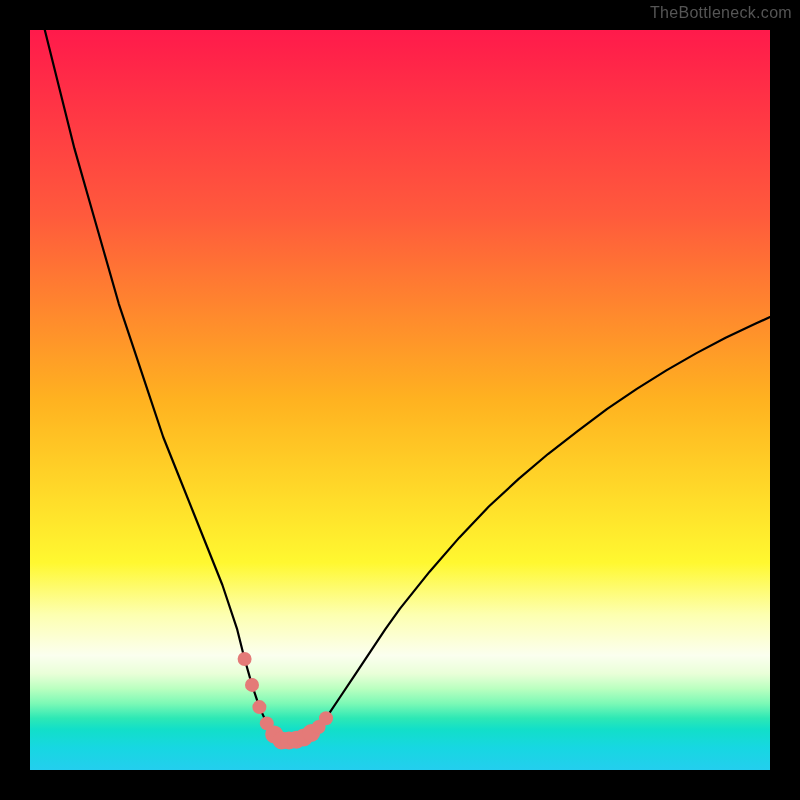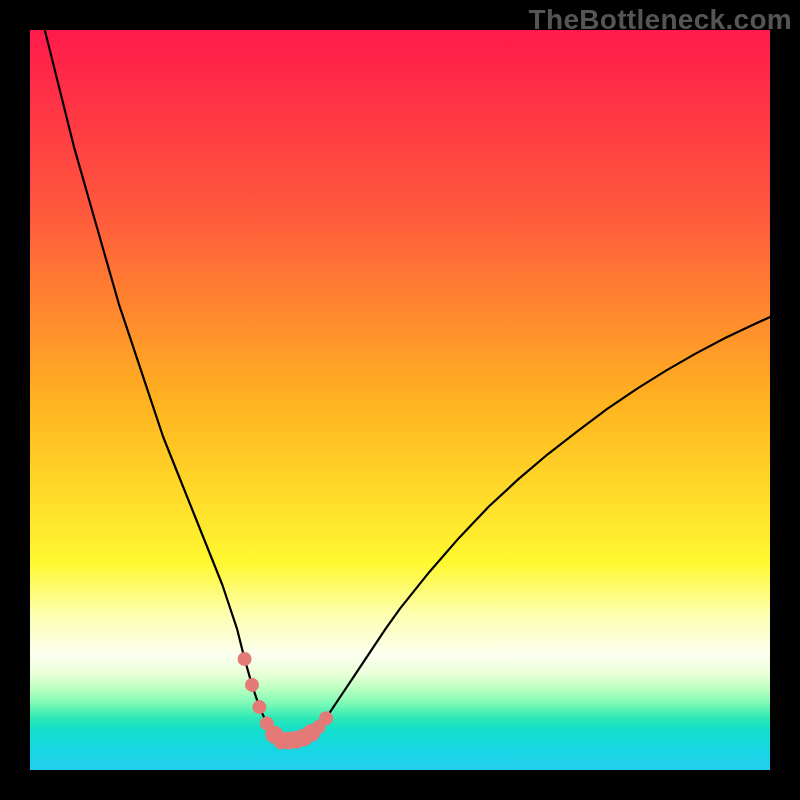--- a/index.html
+++ b/index.html
@@ -45,22 +45,22 @@
     left: 0;
     top: 0;
     width: 740px;
     height: 740px;
   }
   .attribution {
     position: absolute;
     right: 8px;
     top: 4px;
     color: #555;
-    font-size: 28px;
-    font-weight: 700;
+    font-size: 16px;
+    font-weight: 400;
     letter-spacing: 0.3px;
   }
 </style>
 </head>
 <body>
 
 <div class="stage">
   <div class="attribution">TheBottleneck.com</div>
 
   <div class="plot-area">

